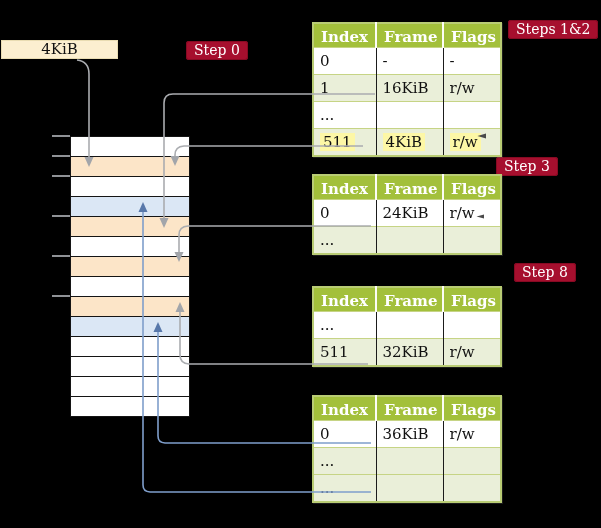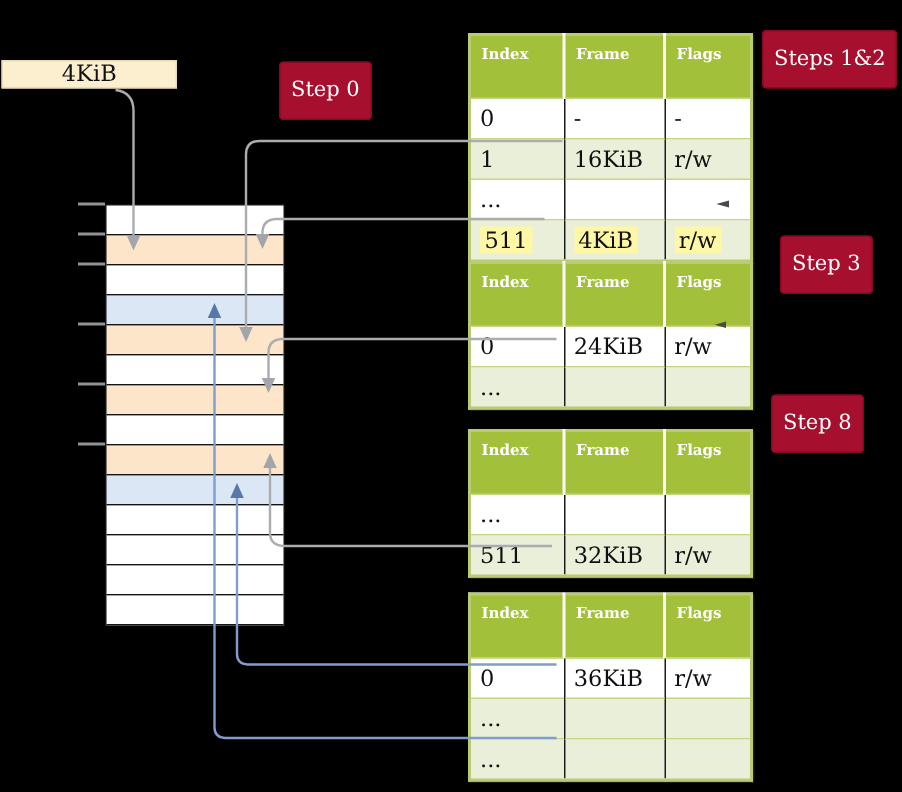--- a/index.html
+++ b/index.html
@@ -6,43 +6,43 @@
   .stage{position:relative;width:601px;height:528px;background:#000;overflow:hidden;
          font-family:"DejaVu Serif", "Liberation Serif", serif;}
 
   
   .framebox{position:absolute;left:1px;top:40px;width:117px;height:19px;
             background:#fcefd0;border:1px solid #e9dcb2;box-sizing:border-box;
             color:#111;font-size:15px;text-align:center;line-height:17px;}
 
   
   .steplabel{position:absolute;background:#a60f2e;color:#fff;font-size:14px;
-             line-height:15px;padding:12px 8px;border-radius:3px;
+             line-height:15px;padding:2px 8px;border-radius:3px;
              box-shadow:inset 0 0 0 1px #870a23;white-space:nowrap;}
   #step0{left:186px;top:41px}
   #steps12{left:508px;top:20px}
-  #step3{left:520px;top:157px}
+  #step3{left:496px;top:157px}
   #step4{left:514px;top:263px}
 
   
   .memcol{position:absolute;left:70px;top:136px;width:120px;box-sizing:border-box;
           border:1.5px solid #141414;border-bottom:none;}
   .mrow{height:20px;box-sizing:border-box;border-bottom:1.5px solid #141414;}
   .mrow.white{background:#ffffff}
   .mrow.peach{background:#fce5c8}
   .mrow.blue{background:#dbe7f5}
   .tick{position:absolute;left:52px;width:18px;height:2px;background:#8f9296;}
 
   
   table.pt{position:absolute;left:312px;width:167px;border-collapse:collapse;
            table-layout:fixed;background:#fff;border:2px solid #b9cc74;
            box-shadow:1px 1px 0 #8a8a8a33;font-size:15px;}
   #pt1{top:22px}#pt2{top:174px}#pt3{top:286px}#pt4{top:395px}
   .pt th{background:#a3c03b;color:#fff;font-weight:bold;text-align:left;
-         font-size:10px;height:21px;padding:2px 0 18px 7px;border-right:2px solid #fdfdf6;}
+         font-size:15px;height:21px;padding:2px 0 0 7px;border-right:2px solid #fdfdf6;}
   .pt th:last-child{border-right:none}
   .pt th:nth-child(1){width:54px}
   .pt th:nth-child(2){width:58px}
   .pt th:nth-child(3){width:49px}
   .pt td{height:26px;padding:0 0 0 6px;color:#101010;
          border-top:1.5px solid #c6d485;border-left:1.4px solid #1b1b1b;
          white-space:nowrap;overflow:hidden;}
   .pt td:first-child{border-left:none}
   .pt tr.shade td{background:#eaefd9}
   .hl{background:#fdf7a6;padding:0 3px;}

